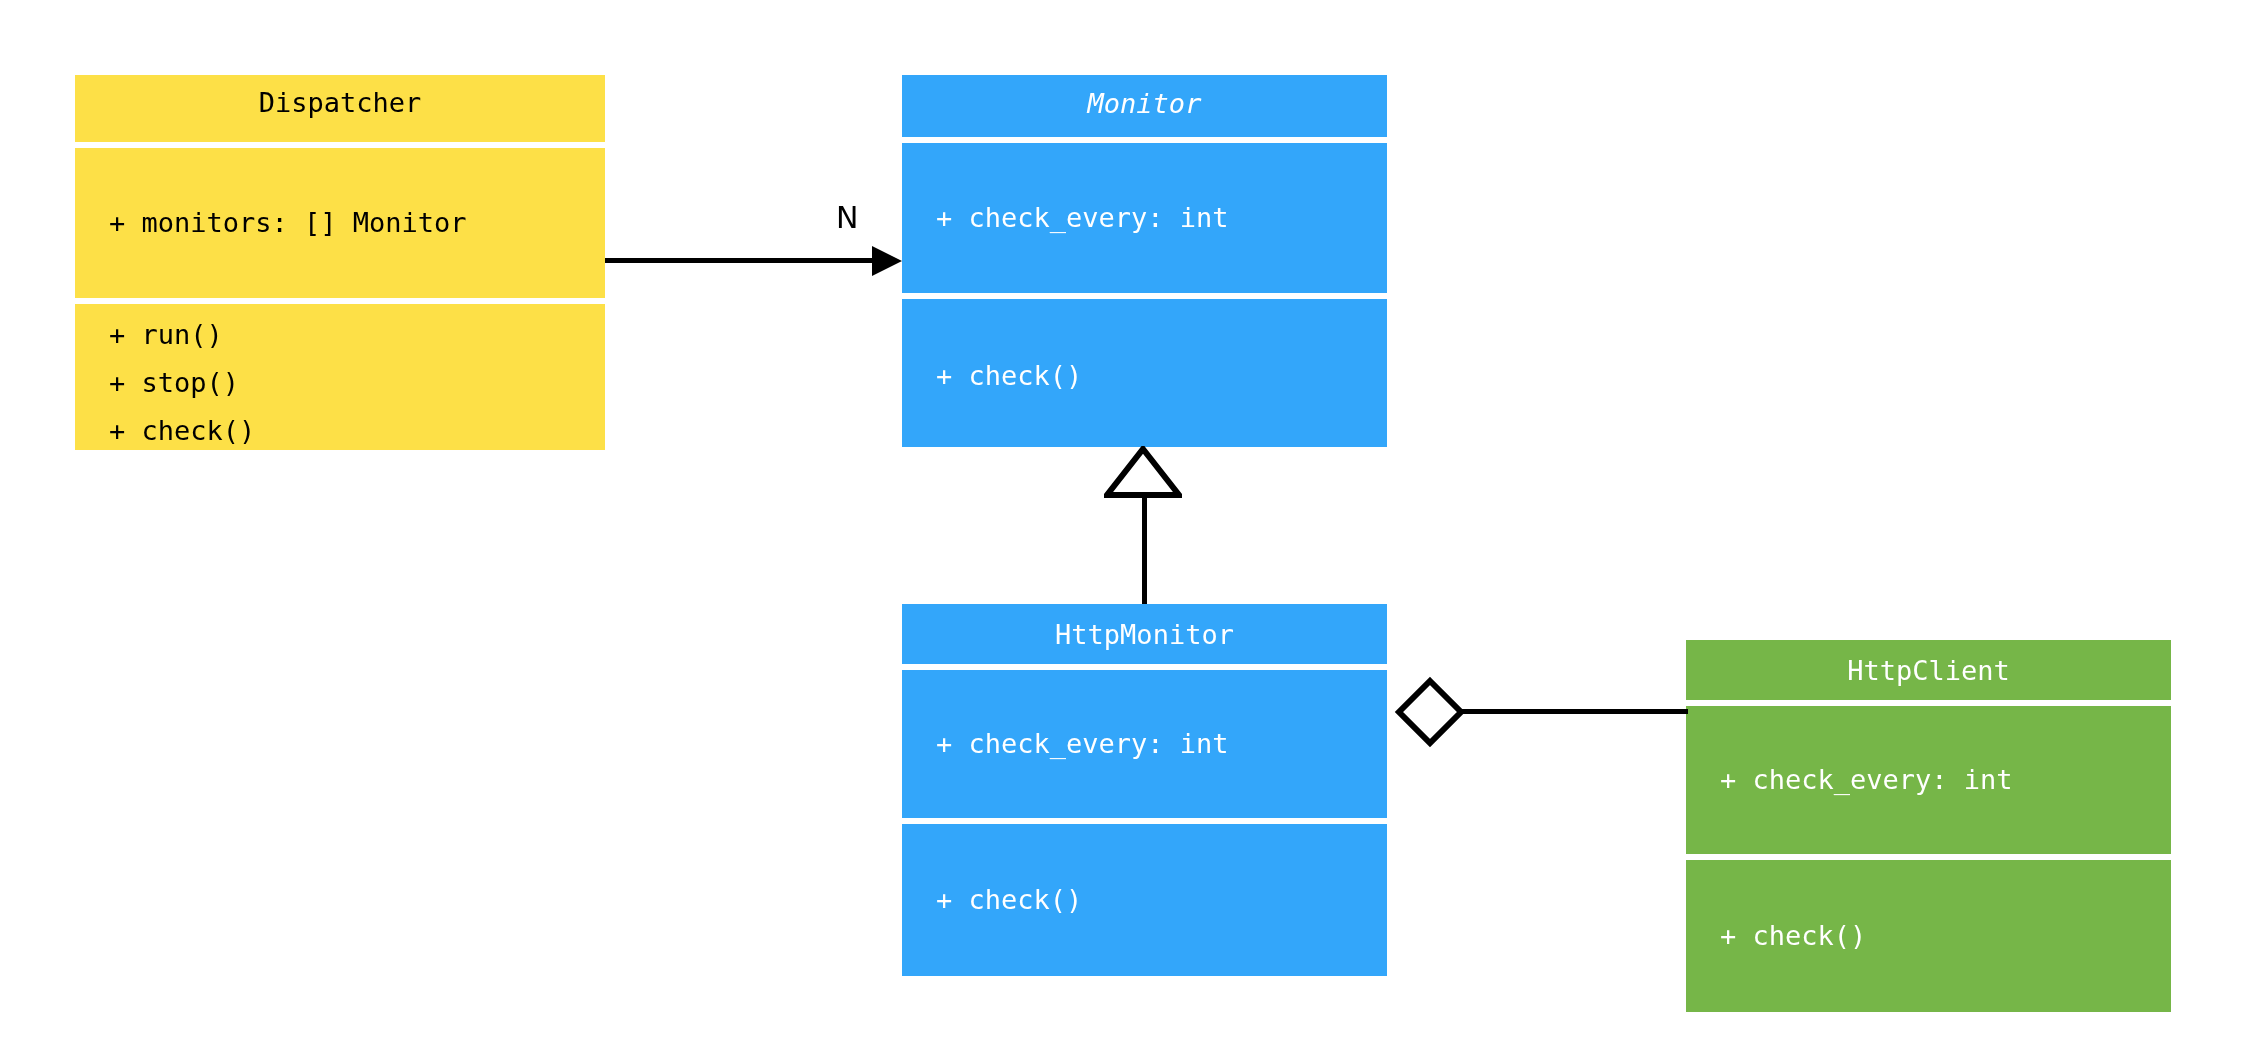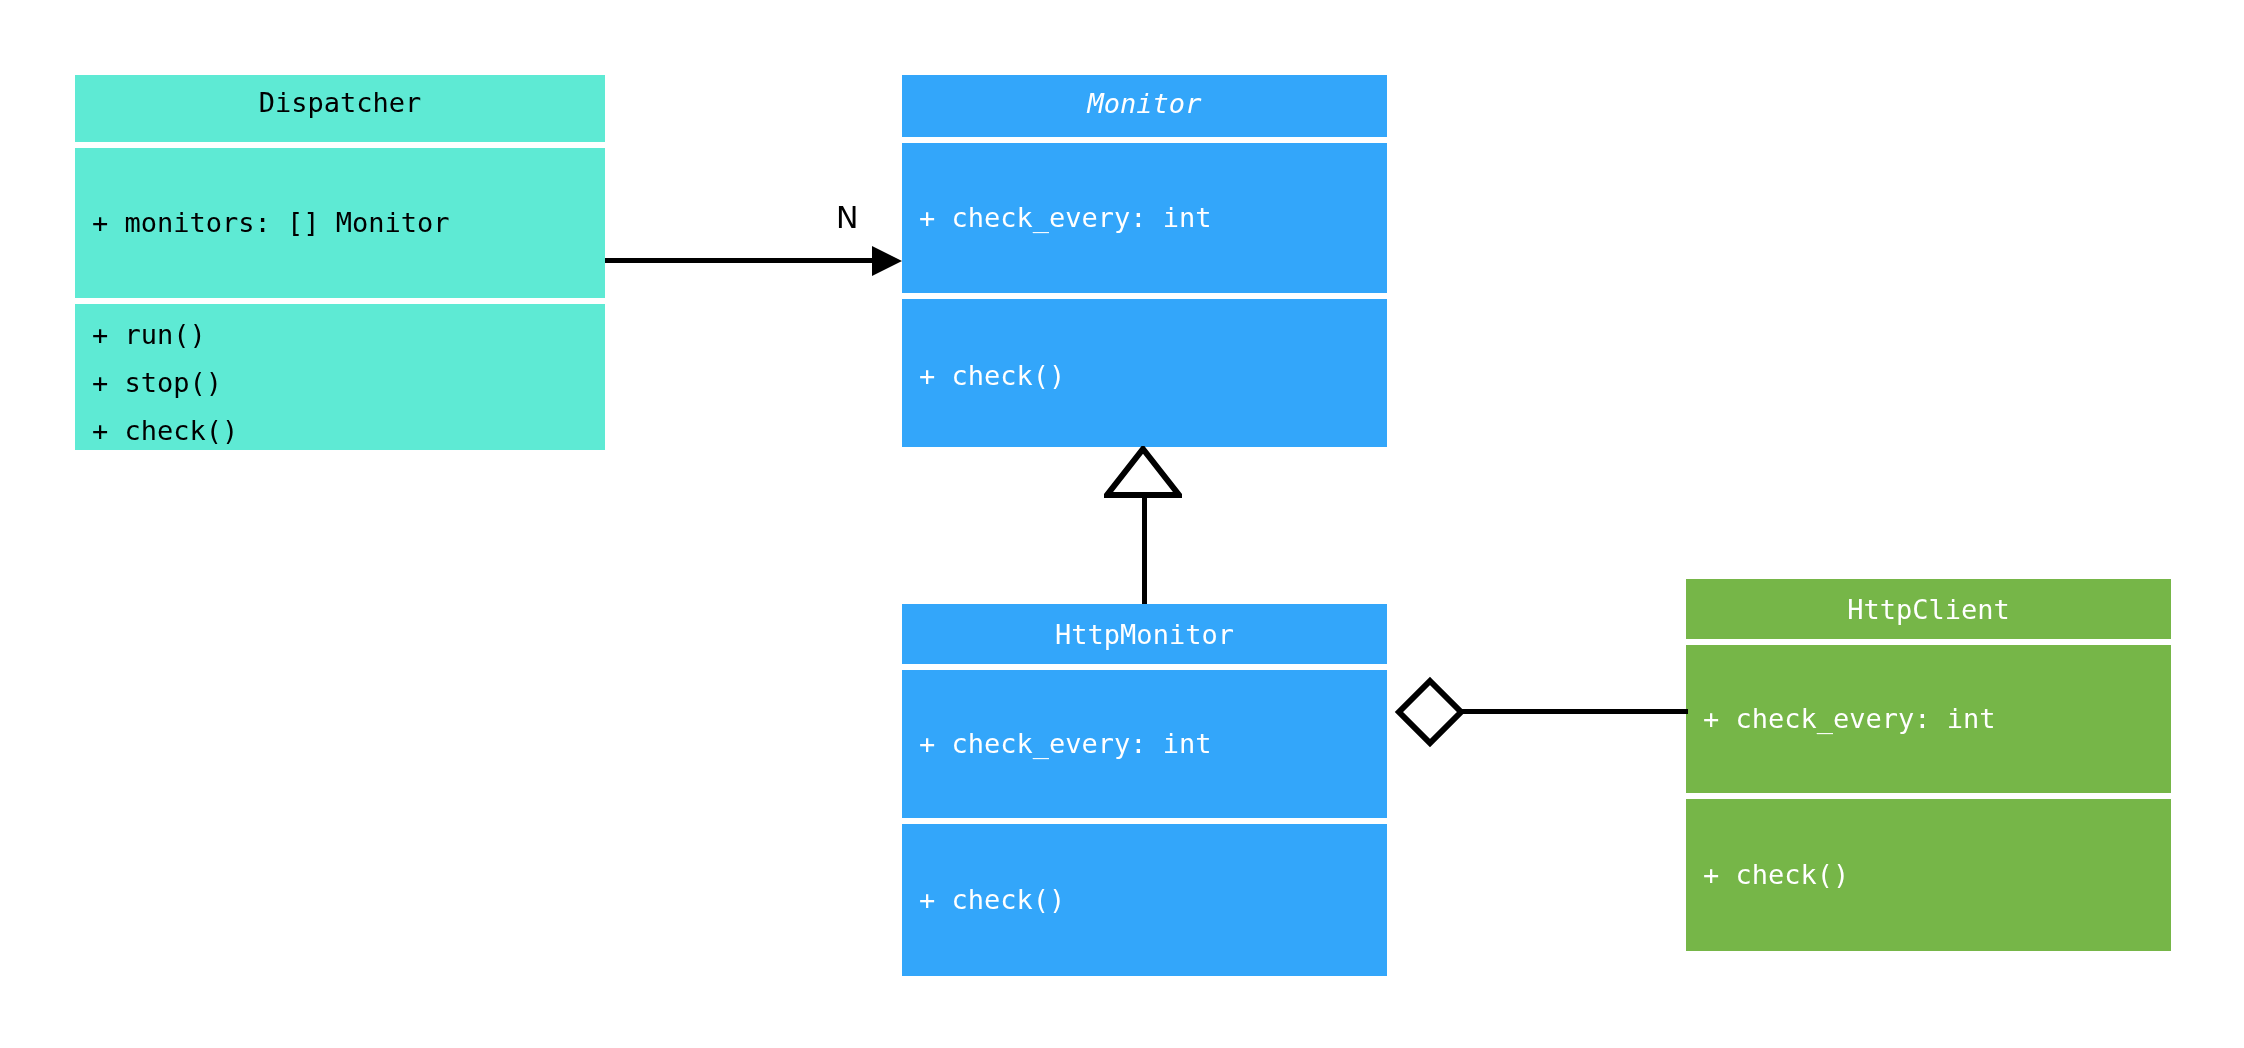--- a/index.html
+++ b/index.html
@@ -35,37 +35,37 @@
     letter-spacing: 0px;
     display: flex;
     align-items: center;
     justify-content: center;
   }
   .cls-title.abstract {
     font-style: italic;
   }
   .cls-body {
     font-size: 27px;
-    padding-left: 17px;
+    padding-left: 34px;
     display: flex;
     flex-direction: column;
     justify-content: center;
   }
   .cls-body .line {
     white-space: pre;
     line-height: 1.33;
   }
   .divider {
     height: 6px;
     background: #ffffff;
     flex: 0 0 auto;
   }
 
   
-  .theme-yellow { background: #5eead4; color: #000000; gap: 12px; }
+  .theme-yellow { background: #fde047; color: #000000; gap: 12px; }
   .theme-blue   { background: #33a6fa; color: #ffffff; }
   .theme-green  { background: #76b648; color: #ffffff; }
 
   
   .connector { position: absolute; }
   .conn-line-h {
     position: absolute;
     background: #000000;
     height: 5px;
   }
@@ -131,21 +131,21 @@
     <div class="divider"></div>
     <div class="compartment cls-body theme-blue" style="height:148px;">
       <div class="line">+ check_every: int</div>
     </div>
     <div class="divider"></div>
     <div class="compartment cls-body theme-blue" style="height:152px;">
       <div class="line">+ check()</div>
     </div>
   </div>
 
-  <div class="uml-class theme-green" style="left:1686px; top:579px; width:485px; height:372px;">
+  <div class="uml-class theme-green" style="left:1686px; top:640px; width:485px; height:372px;">
     <div class="compartment cls-title theme-green" style="height:60px;">HttpClient</div>
     <div class="divider"></div>
     <div class="compartment cls-body theme-green" style="height:148px;">
       <div class="line">+ check_every: int</div>
     </div>
     <div class="divider"></div>
     <div class="compartment cls-body theme-green" style="height:152px;">
       <div class="line">+ check()</div>
     </div>
   </div>

